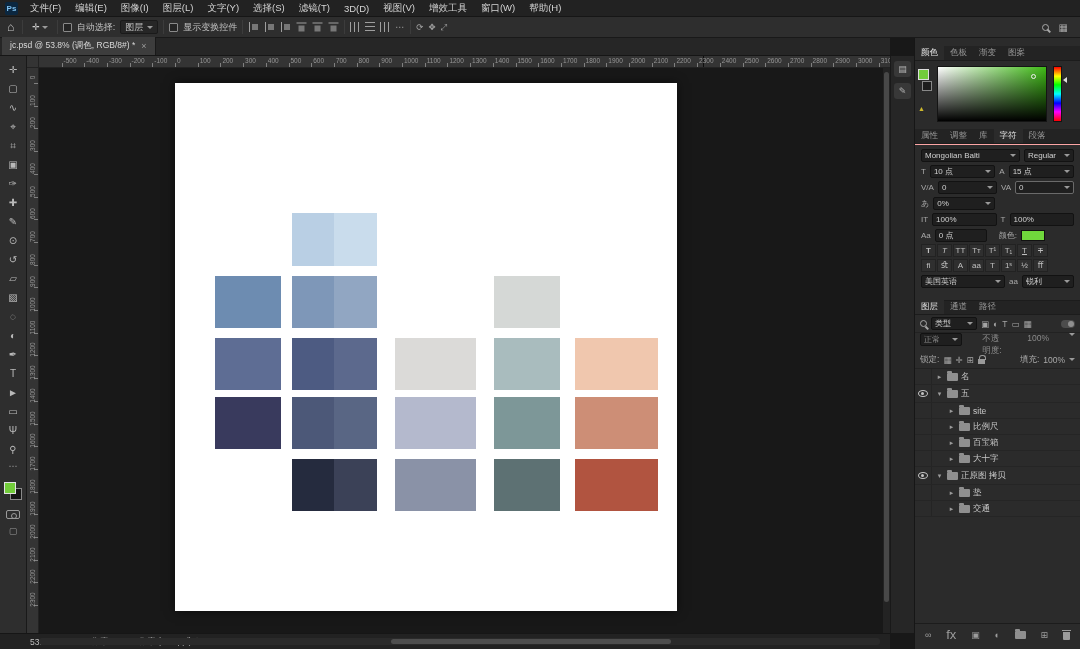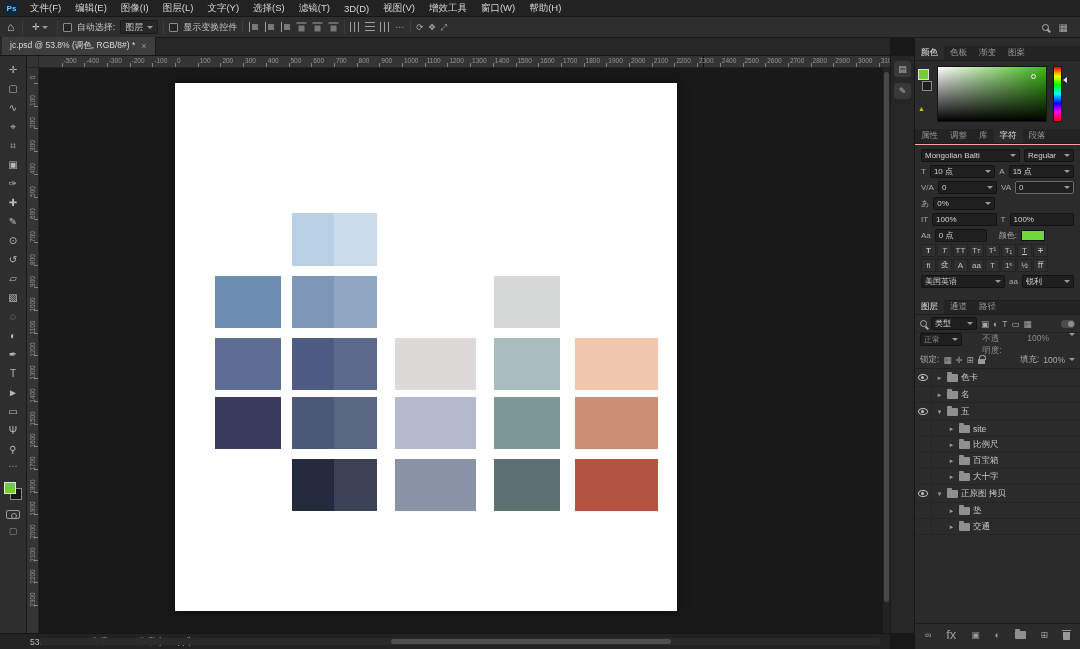--- a/index.html
+++ b/index.html
@@ -605,30 +605,20 @@
       <span class="ficon">▦</span>
       <span class="ficon">✛</span>
       <span class="ficon">⊞</span>
       <span class="ic-lock"></span>
       <span style="margin-left:auto">填充:</span>
       <span>100%</span>
       <span class="caret"></span>
     </div>
 
     <div class="layerlist">
-        <div class="lrow" style="height: 18px;">
-          <div class="eyecell">
-            <span class="eye"></span>
-          </div>
-          <div class="lbody">
-            <span class="larrow">▸</span>
-            <span class="fold"></span>
-            <span class="lname">色卡</span>
-          </div>
-        </div>
         <div class="lrow" style="height: 16px;">
           <div class="eyecell"></div>
           <div class="lbody">
             <span class="larrow">▸</span>
             <span class="fold"></span>
             <span class="lname">名</span>
           </div>
         </div>
         <div class="lrow" style="height: 18px;">
           <div class="eyecell">

